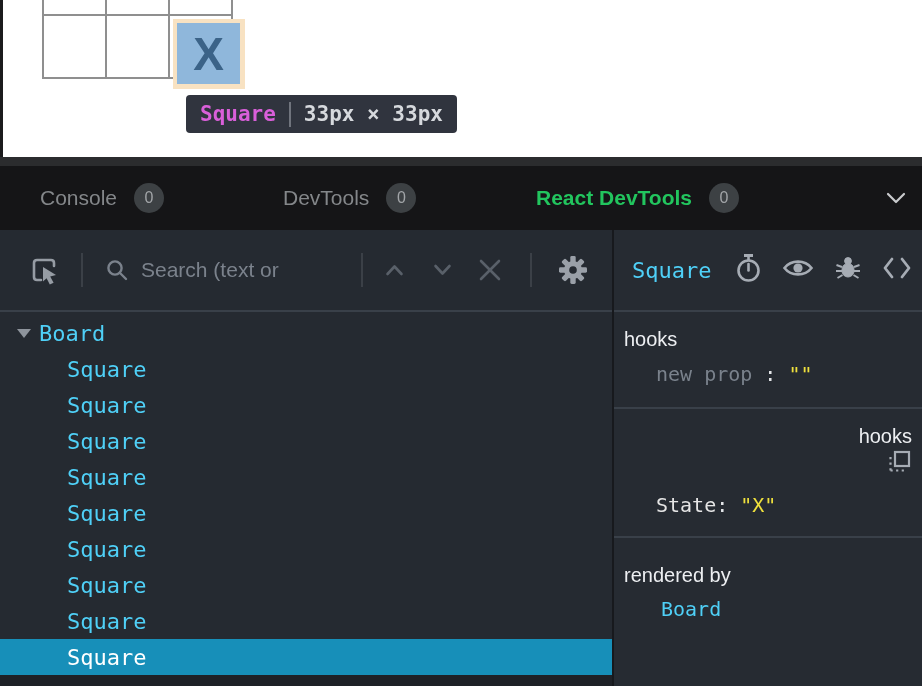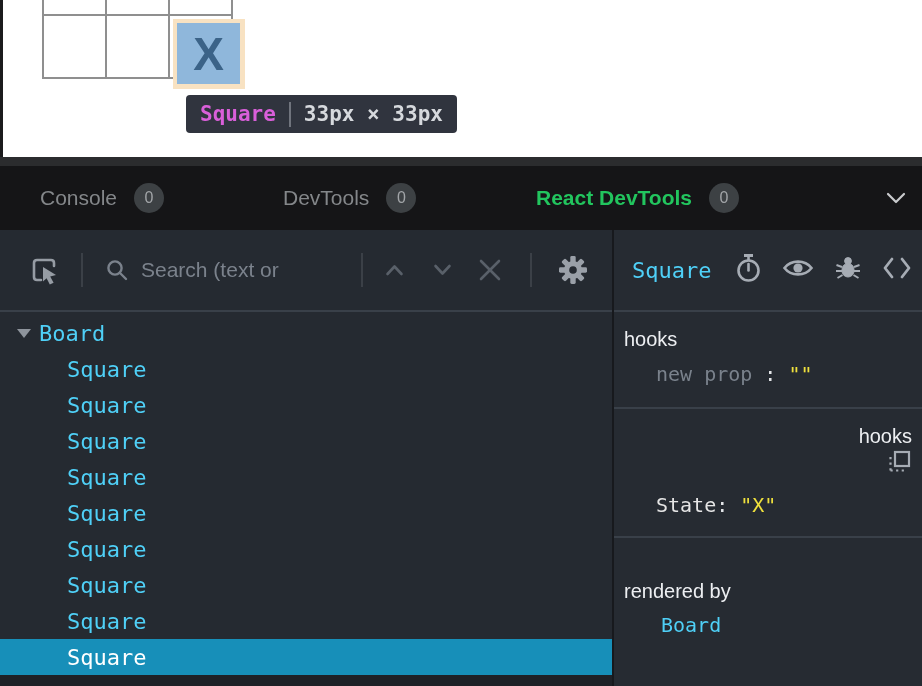--- a/index.html
+++ b/index.html
@@ -58,21 +58,21 @@
   .rp-header { height:82px; flex-shrink:0; border-bottom:2px solid #394049; position:relative; }
   .rp-title { position:absolute; left:18px; top:50%; transform:translateY(-50%);
               font-family:"DejaVu Sans Mono","Liberation Mono",monospace; font-size:22px; color:#4fd0f7; }
   .rp-icons { position:absolute; right:10px; top:50%; transform:translateY(-50%);
               display:flex; align-items:center; gap:20px; }
 
   .rp-section { border-bottom:2px solid #394049; }
   .rp-section.last { border-bottom:none; }
   .sec-props   { padding:14px 0 20px 0; }
   .sec-hooks   { padding:14px 0 18px 0; }
-  .sec-rendered{ padding:24px 0 16px 0;margin-top:16px; }
+  .sec-rendered{ padding:24px 0 16px 0; }
   .sec-title { font-size:20px; color:#edeff2; padding-left:10px; line-height:26px; }
   .sec-title-row { display:flex; align-items:flex-end; justify-content:space-between; padding-right:10px;flex-direction:column; }
   .kv-row { font-family:"DejaVu Sans Mono","Liberation Mono",monospace; font-size:20px;
             padding-left:42px; line-height:26px; display:flex; align-items:center; }
   .kv-props { margin-top:9px; }
   .kv-hooks { margin-top:14px; }
   .k-gray { color:#7a828c; }
   .k-purple { color:#e5e5e5; }
   .sep-wide { color:#e3e6e9; margin:0 12px; }
   .sep-tight { color:#e3e6e9; margin-right:12px; }

